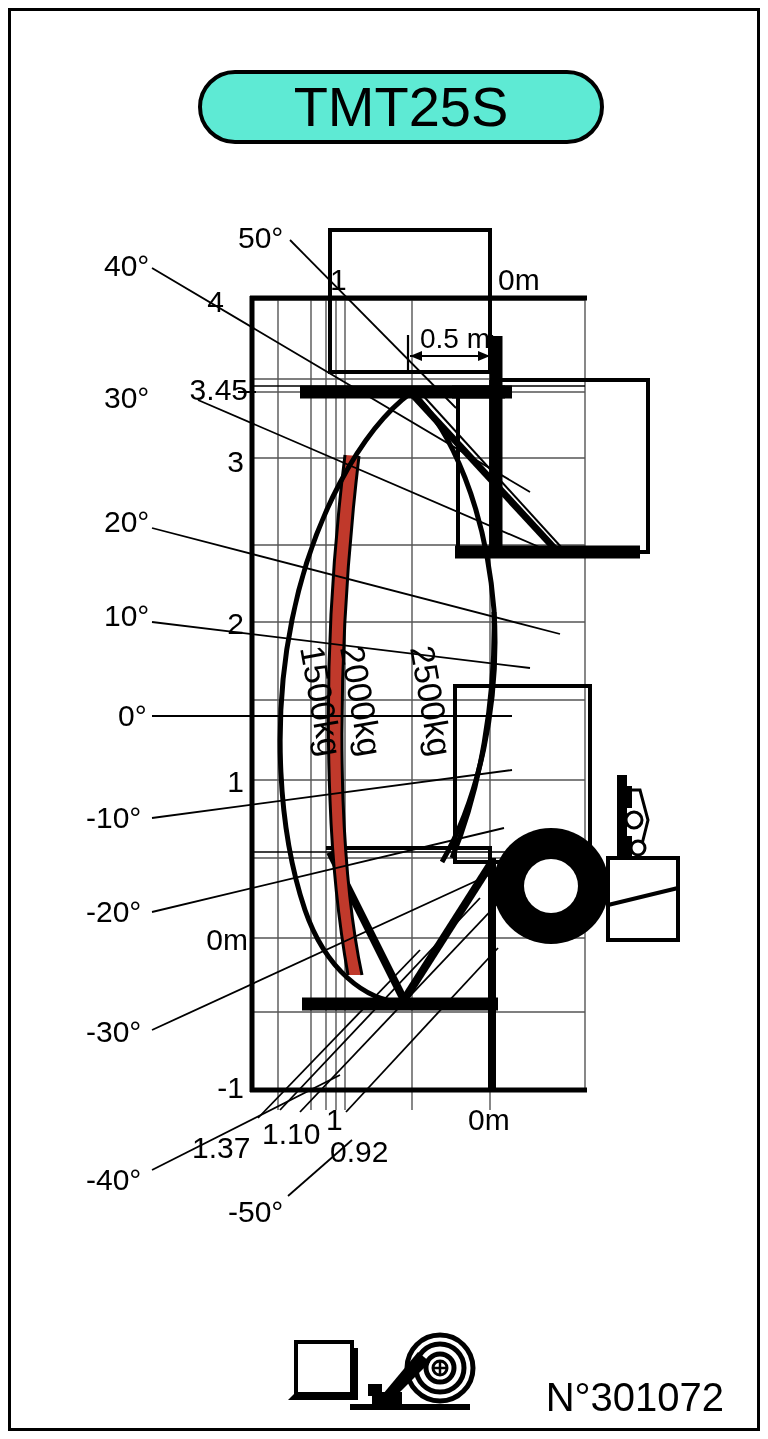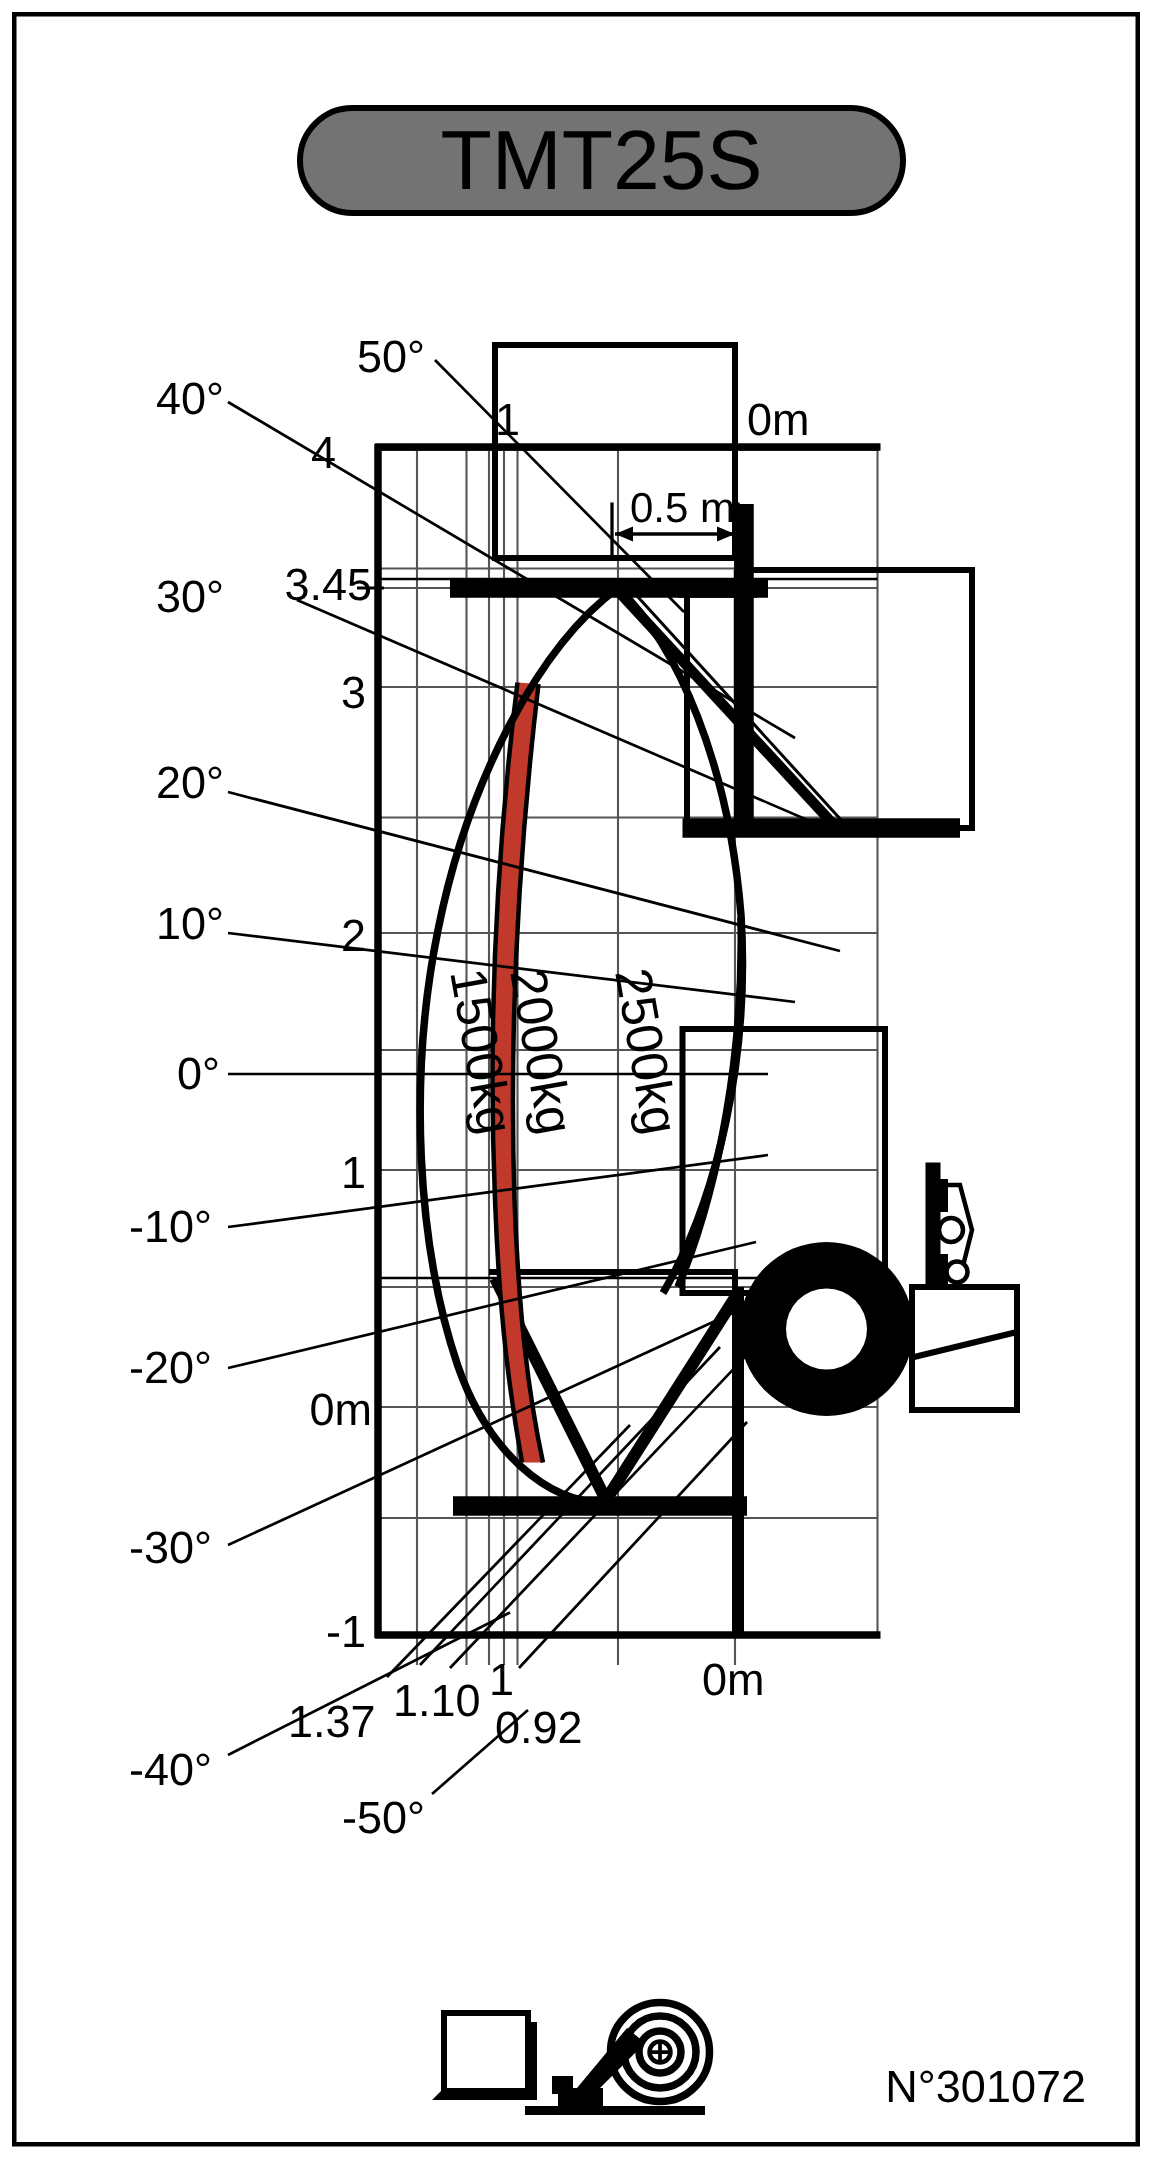--- a/index.html
+++ b/index.html
@@ -20,21 +20,21 @@
     left: 8px; top: 8px;
     width: 752px; height: 1423px;
     border: 3px solid #000;
   }
   #title-pill {
     position: absolute;
     left: 198px; top: 70px;
     width: 406px; height: 74px;
     border: 4px solid #000;
     border-radius: 37px;
-    background: #737373;
+    background: #5eead4;
     display: flex;
     align-items: center;
     justify-content: center;
   }
   #title-pill .t {
     font-size: 56px;
     letter-spacing: 0px;
     color: #000;
     line-height: 1;
   }
@@ -43,22 +43,22 @@
     left: 0; top: 0;
     width: 768px; height: 1247px;
   }
   svg { display:block; }
   .lbl {
     font-family: "Liberation Sans", sans-serif;
     fill: #000;
   }
   #footer-ref {
     position: absolute;
-    right: 44px; bottom: 30px;
-    font-size: 30px;
+    right: 44px; bottom: 19px;
+    font-size: 40px;
     color: #000;
   }
 </style>
 </head>
 <body>
 
 <div id="page">
 
   <div id="frame"></div>
 

